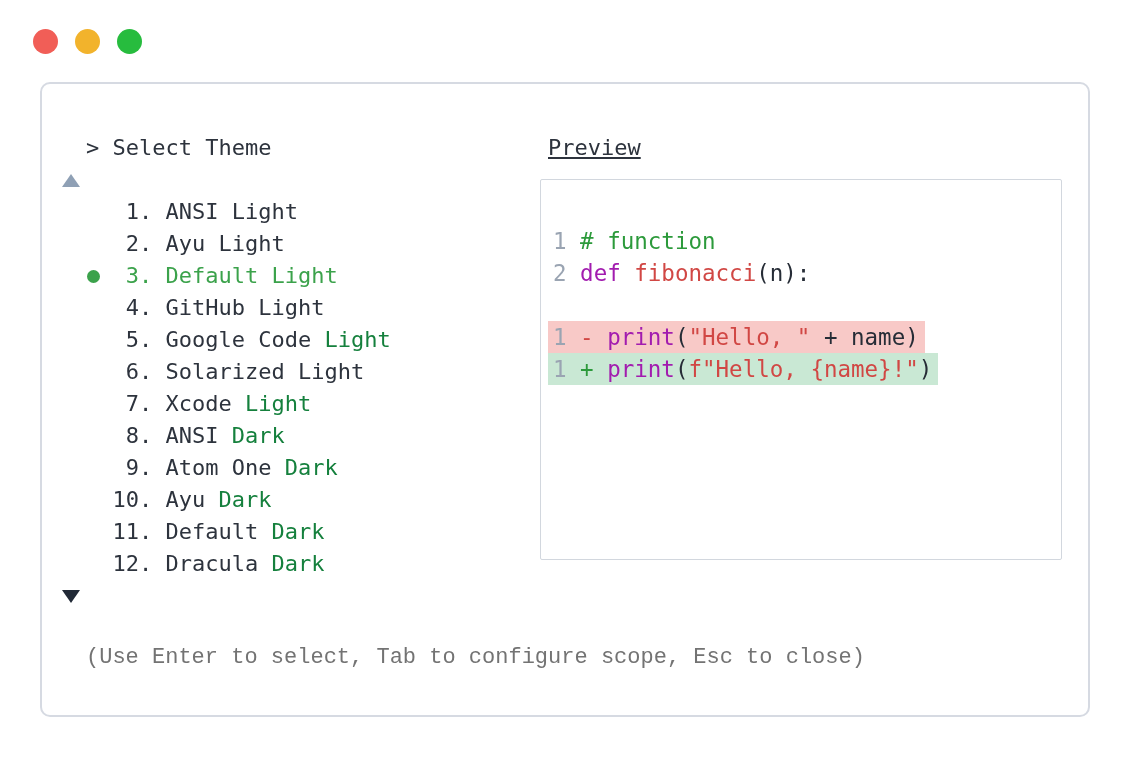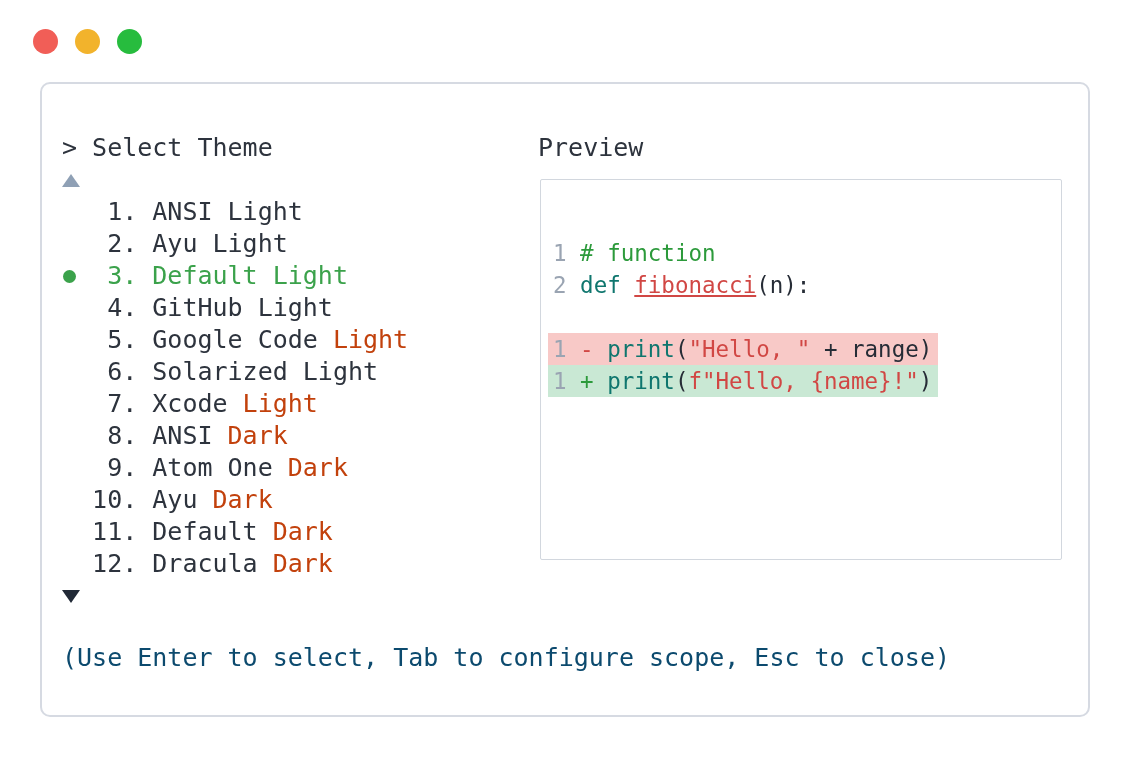--- a/index.html
+++ b/index.html
@@ -10,22 +10,22 @@
   .traffic { position:absolute; left:33px; top:29px; display:flex; gap:17px; }
   .light { width:25px; height:25px; border-radius:50%; }
   .light.red    { background:#f15e57; }
   .light.yellow { background:#f2b32c; }
   .light.green  { background:#27bc3e; }
 
   
   .panel { position:absolute; left:40px; top:82px; width:1050px; height:635px;
            background:#ffffff; border:2px solid #d6dae2; border-radius:10px; }
 
-  .mono { font-size:25px; line-height:32px; color:#2d333d; white-space:pre; }
-  .dim  { color:#c2410c;text-align:center; }
+  .mono { font-size:22px; line-height:32px; color:#2d333d; white-space:pre;margin-left:24px; }
+  .dim  { color:#15803d;text-align:center; }
 
   .prompt { position:absolute; left:20px; top:48px; }
 
   .scroll-up   { position:absolute; left:20px; top:80px;  height:32px; }
   .scroll-down { position:absolute; left:20px; top:496px; height:32px; }
   .tri-up   { display:inline-block; width:0; height:0; margin-top:10px;
               border-left:9px solid transparent; border-right:9px solid transparent;
               border-bottom:13px solid #8fa0b5; }
   .tri-down { display:inline-block; width:0; height:0; margin-top:10px;
               border-left:9px solid transparent; border-right:9px solid transparent;
@@ -34,38 +34,38 @@
   
   .theme-list { position:absolute; left:20px; top:112px; }
   .theme-row { height:32px; display:flex; align-items:center; cursor:default; }
   .marker { display:inline-block; width:2ch; height:32px; position:relative; }
   .dot { position:absolute; left:1px; top:9.5px; width:13px; height:13px;
          border-radius:50%; background:#3ba24b; }
   .num { display:inline-block; width:3ch; text-align:right; }
   .gap { display:inline-block; width:1ch; }
   .theme-row.selected .num, .theme-row.selected .name { color:#3ba24b; }
 
-  .help { position:absolute; left:20px; top:558px; color:#0c4a6e; }
+  .help { position:absolute; left:20px; top:558px; color:#737373;font-family:Liberation Mono, monospace; }
 
   
-  .preview-label { position:absolute; left:496px; top:48px; }
+  .preview-label { position:absolute; left:482px; top:48px;text-decoration:underline; }
   .preview-box { position:absolute; left:498px; top:95px; width:522px; height:381px;
                  border:1.5px solid #d2d7de; border-radius:2px; background:#fff; }
   .code { padding:45px 12px 0 12px; }
   .code-line { height:32px; line-height:32px; white-space:pre; font-size:22.5px; }
   .chip { display:inline-block; height:32px; padding:0 6px 0 5px; margin-left:-5px;
-          white-space:pre;margin-top:12px; }
+          white-space:pre; }
   .chip.removed { background:#f8c9c7; }
   .chip.added   { background:#c9e8d4; }
 
   .ln      { color:#9aa4b2; }
   .plain   { color:#262c36; }
   .comment { color:#2c9a3b; }
-  .keyword { color:#0f766e; }
-  .func    { color:#d14744;text-decoration:underline; }
+  .keyword { color:#a21caf; }
+  .func    { color:#d14744; }
   .string  { color:#d14744; }
   .minus   { color:#d14744; }
   .plus    { color:#2c9a3b; }
 </style>
 </head>
 <body>
 
 <div class="traffic">
   <span class="light red"></span>
   <span class="light yellow"></span>
@@ -88,18 +88,18 @@
 
   <div class="mono help">(Use Enter to select, Tab to configure scope, Esc to close)</div>
 
   <div class="mono preview-label">Preview</div>
 
   <div class="preview-box">
     <div class="code">
         <div class="code-line"><span class="chip"><span class="ln">1 </span><span class="comment"># function</span></span></div>
         <div class="code-line"><span class="chip"><span class="ln">2 </span><span class="keyword">def</span><span class="plain"> </span><span class="func">fibonacci</span><span class="plain">(n):</span></span></div>
         <div class="code-line"><span class="chip"><span class="ln"></span></span></div>
-        <div class="code-line"><span class="chip removed"><span class="ln">1 </span><span class="minus">- </span><span class="keyword">print</span><span class="plain">(</span><span class="string">"Hello, "</span><span class="plain"> + range)</span></span></div>
+        <div class="code-line"><span class="chip removed"><span class="ln">1 </span><span class="minus">- </span><span class="keyword">print</span><span class="plain">(</span><span class="string">"Hello, "</span><span class="plain"> + name)</span></span></div>
         <div class="code-line"><span class="chip added"><span class="ln">1 </span><span class="plus">+ </span><span class="keyword">print</span><span class="plain">(</span><span class="string">f"Hello, {name}!"</span><span class="plain">)</span></span></div>
       </div>
   </div>
 
 </div>
 
 </body></html>

